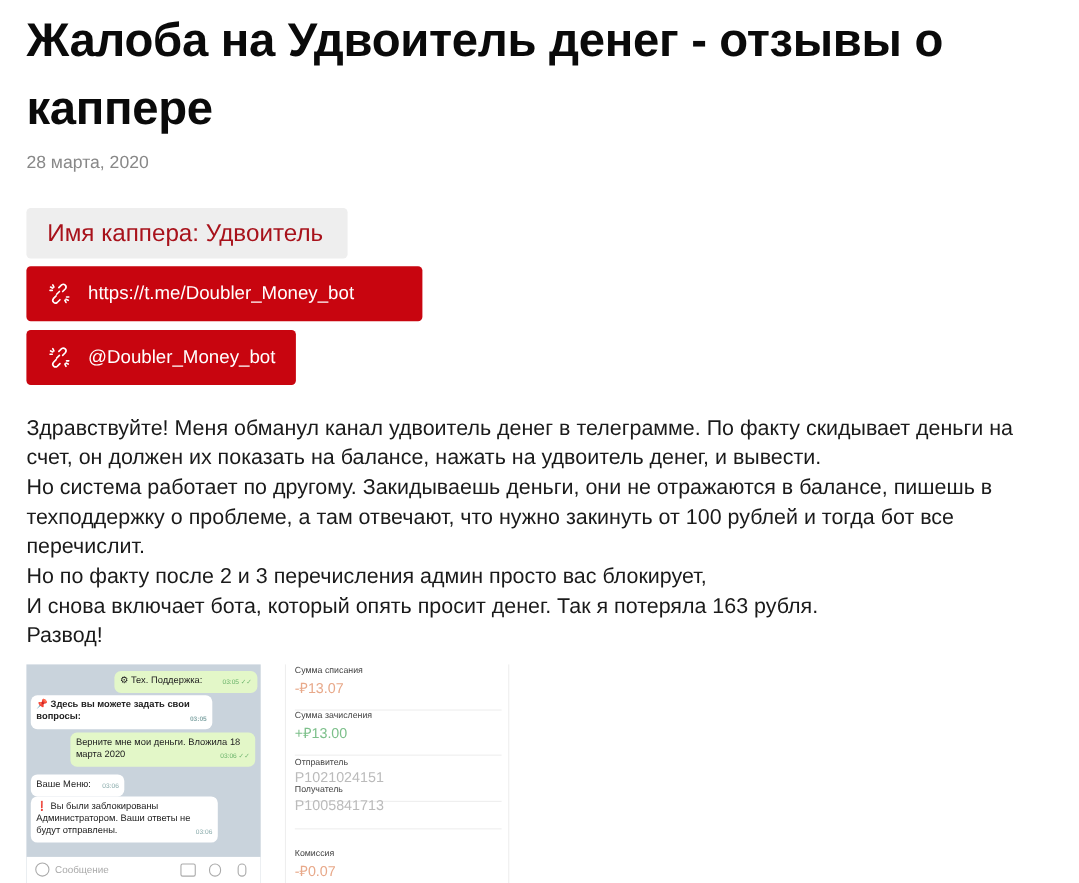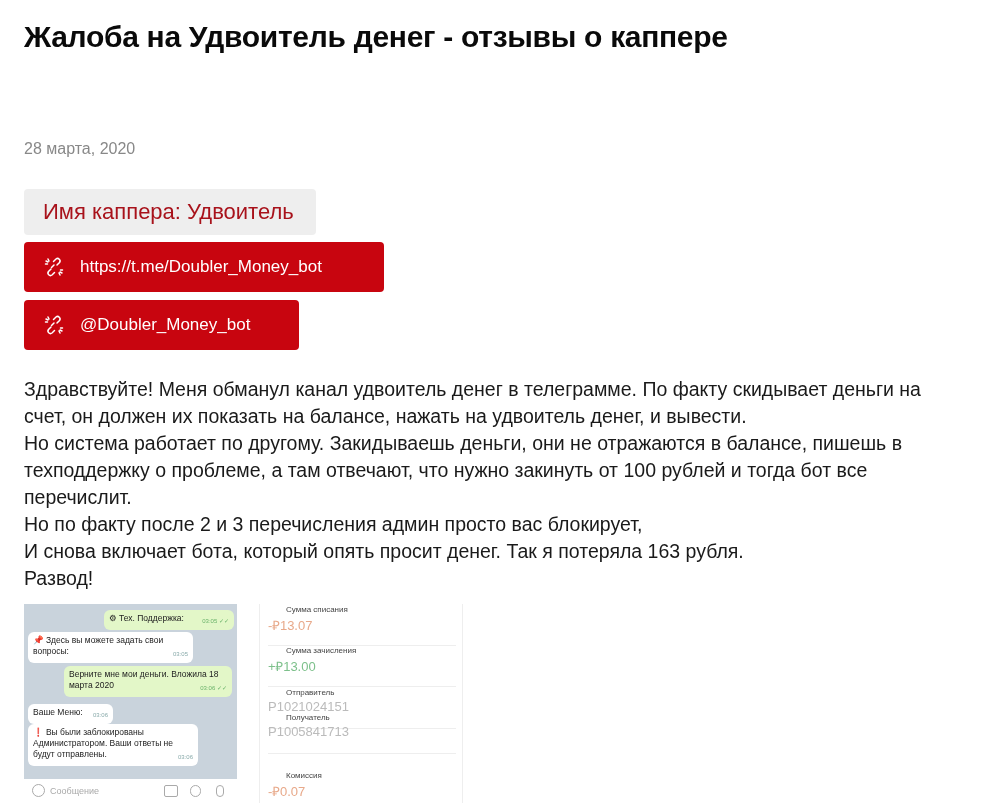--- a/index.html
+++ b/index.html
@@ -1,36 +1,36 @@
 <!DOCTYPE html>
 <html><head>
 <meta charset="utf-8">
 <style>
   * { box-sizing: border-box; margin: 0; padding: 0; }
   html, body { width: 981px; height: 803px; overflow: hidden; background: #ffffff; }
   body { font-family: "Liberation Sans", sans-serif; color: #111; position: relative; }
   .title {
     position: absolute; left: 24px; top: 6px; width: 940px;
     font-family: "Liberation Sans", sans-serif; font-weight: bold;
-    font-size: 30px; line-height: 62px; color: #0a0a0a; letter-spacing: -0.3px;
+    font-size: 43px; line-height: 62px; color: #0a0a0a; letter-spacing: -0.3px;
   }
   .date { position: absolute; left: 24px; top: 140px; font-size: 16px; color: #888; }
   .capper-name {
     position: absolute; left: 24px; top: 189px; height: 46px; width: 292px;
     background: #eeeeee; border-radius: 4px; color: #a8121b;
     font-size: 22px; line-height: 46px; padding-left: 19px;
   }
   .link-btn {
     position: absolute; left: 24px; height: 50px; background: #c8050f;
     border-radius: 4px; color: #fff; font-size: 17px; line-height: 50px;
     padding-left: 56px; padding-right: 18px; cursor: pointer;
   }
   .link-btn .icon { position: absolute; left: 18px; top: 13px; width: 24px; height: 24px; }
   #btn1 { top: 242px; width: 360px; }
-  #btn2 { top: 300px; width: 275px; }
+  #btn2 { top: 300px; width: 245px; }
   .body-text {
     position: absolute; left: 24px; top: 376px; width: 940px;
     font-size: 19.5px; line-height: 27px; color: #1a1a1a;
   }
   .body-text p { margin: 0; }
   
   .shot1 {
     position: absolute; left: 24px; top: 604px; width: 213px; height: 199px;
     background: #c9d3dc; overflow: hidden; padding-left: 40px;
   }
@@ -46,21 +46,21 @@
     background: #fff; font-size: 9px; color: #aaa; line-height: 24px; padding-left: 26px;
   }
   .composer .smile { position: absolute; left: 8px; top: 5px; width: 13px; height: 13px; border: 1px solid #aaa; border-radius: 50%; }
   .composer .ic { position: absolute; top: 6px; width: 11px; height: 12px; border: 1px solid #aaa; border-radius: 2px; }
   
   .shot2 {
     position: absolute; left: 259px; top: 604px; width: 204px; height: 199px;
     background: #fff; border-left: 1px solid #eee; border-right: 1px solid #eee; overflow: hidden;
   }
   .tx-row { position: absolute; left: 8px; width: 188px; height: 42px; border-bottom: 1px solid #eee; }
-  .tx-label { font-size: 8px; color: #444; margin-top: 1px; margin-left: 18px; }
+  .tx-label { font-size: 8px; color: #444; margin-top: 1px; }
   .tx-value { font-size: 13px; color: #bbb; margin-top: 2px; }
   .tx-value.neg { color: #e8a98a; }
   .tx-value.pos { color: #7dc08b; }
 </style>
 </head>
 <body>
 
 <h1 class="title">Жалоба на Удвоитель денег - отзывы о каппере</h1>
 <div class="date">28 марта, 2020</div>
 
@@ -91,21 +91,21 @@
   <p>Но система работает по другому. Закидываешь деньги, они не отражаются в балансе, пишешь в техподдержку о проблеме, а там отвечают, что нужно закинуть от 100 рублей и тогда бот все перечислит.</p>
   <p>Но по факту после 2 и 3 перечисления админ просто вас блокирует,</p>
   <p>И снова включает бота, который опять просит денег. Так я потеряла 163 рубля.</p>
   <p>Развод!</p>
 </div>
 
 <div class="shot1">
   <div class="bubble out" style="left:80px; top:6px; width:130px;">
     <span>⚙ Тех. Поддержка:</span><span class="time">03:05 ✓✓</span>
   </div>
-  <div class="bubble" style="left:4px; top:28px; width:165px; font-weight:normal;">
+  <div class="bubble" style="left:4px; top:28px; width:165px; font-weight:bold;">
     <span>📌 Здесь вы можете задать свои вопросы:</span><span class="time">03:05</span>
   </div>
   <div class="bubble out" style="left:40px; top:62px; width:168px;">
     <span>Верните мне мои деньги. Вложила 18 марта 2020</span><span class="time">03:06 ✓✓</span>
   </div>
   <div class="bubble" style="left:4px; top:100px; width:85px;">
     <span>Ваше Меню:</span><span class="time">03:06</span>
   </div>
   <div class="bubble" style="left:4px; top:120px; width:170px;">
     <span>❗ Вы были заблокированы Администратором. Ваши ответы не будут отправлены.</span><span class="time">03:06</span>

